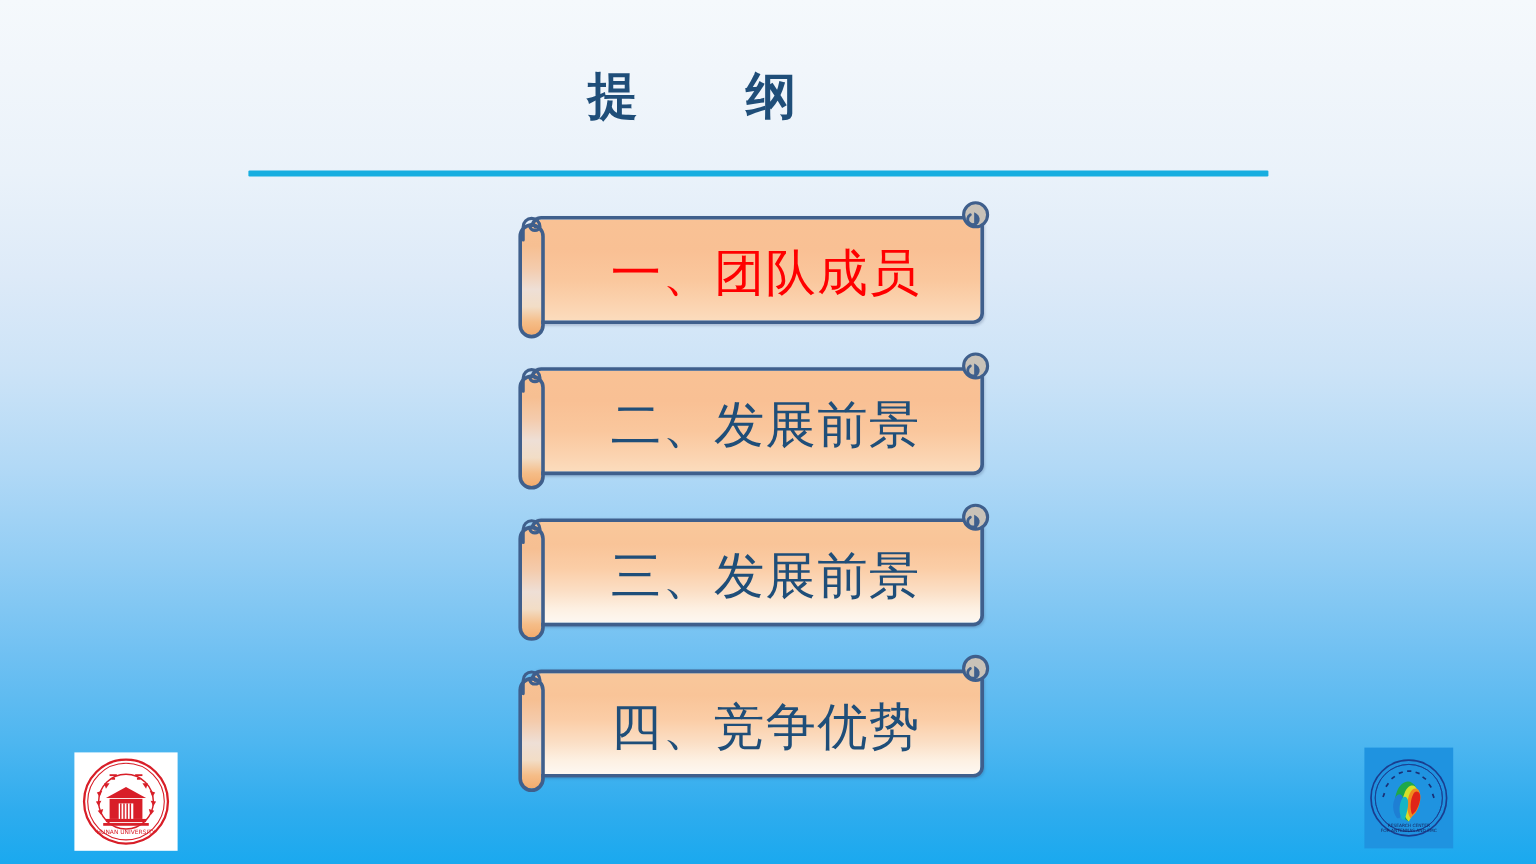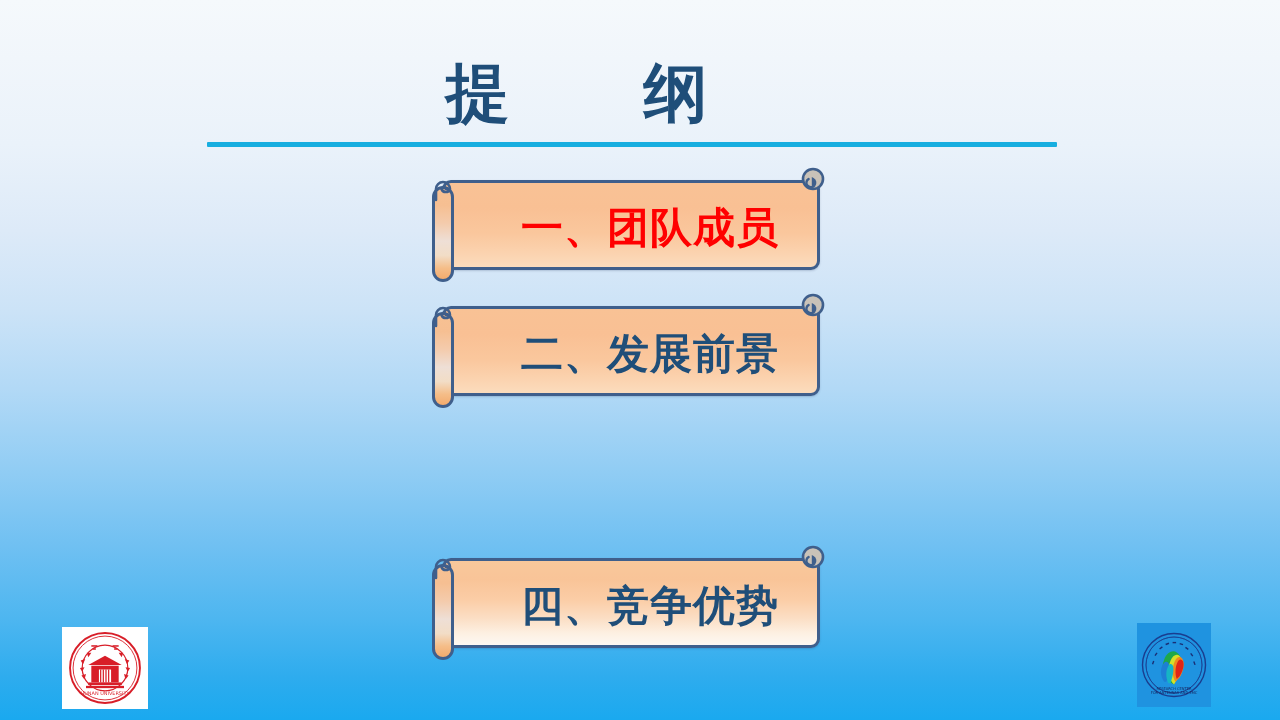--- a/index.html
+++ b/index.html
@@ -33,21 +33,21 @@
     overflow: hidden;
   }
 
   
   .title {
     position: absolute;
     left: 0;
     top: 56px;
     width: 1155px;
     text-align: center;
-    font-size: 64px;
+    font-size: 42px;
     font-weight: bold;
     color: #1f4e79;
     letter-spacing: 2px;
     line-height: 1.15;
     white-space: pre;
     font-family: "DejaVu Serif", "Liberation Serif", serif;
   }
 
   .title-rule {
     position: absolute;
@@ -106,29 +106,29 @@
     background: linear-gradient(to bottom,
         #f9c295 0%,
         #f9c094 30%,
         #fac79d 60%,
         #fbd2ae 82%,
         #fbdcbd 100%);
   }
 
   .paper-label {
     position: absolute;
-    left: 16px;
+    left: 4px;
     top: 0;
     width: 100%;
     height: 90px;
     display: flex;
     align-items: center;
     justify-content: center;
     font-size: 42px;
-    font-weight: bold;
+    font-weight: normal;
     letter-spacing: 1px;
     color: #1f4e79;
     white-space: pre;
     font-family: "DejaVu Sans", "Liberation Sans", sans-serif;
     padding-left: 6px;
     box-sizing: border-box;
   }
 
   .paper-label.red { color: #ff0000; }
 
@@ -230,20 +230,33 @@
       <div class="roll-left"></div>
       <svg class="curl-left" viewBox="0 0 28 28">
         <path d="M6 22 L6 11 A7 7 0 0 1 20 11 A4.5 4.5 0 0 1 11.5 11 A2.3 2.3 0 0 1 16 11" fill="none" stroke="#3f5f8c" stroke-width="2.6" stroke-linecap="round"></path>
       </svg>
       <svg class="curl-right" viewBox="0 0 26 26">
         <circle cx="13" cy="13" r="10" fill="#c9c2b8" stroke="#3f5f8c" stroke-width="2.6"></circle>
         <path d="M13 22 L13 13 A4.4 4.4 0 1 1 8.6 13" fill="none" stroke="#3f5f8c" stroke-width="2.4" stroke-linecap="round"></path>
       </svg>
     </div>
 
+    <div class="scroll-item i2">
+      <div class="paper">
+        <div class="paper-label">三、发展前景</div>
+      </div>
+      <div class="roll-left"></div>
+      <svg class="curl-left" viewBox="0 0 28 28">
+        <path d="M6 22 L6 11 A7 7 0 0 1 20 11 A4.5 4.5 0 0 1 11.5 11 A2.3 2.3 0 0 1 16 11" fill="none" stroke="#3f5f8c" stroke-width="2.6" stroke-linecap="round"></path>
+      </svg>
+      <svg class="curl-right" viewBox="0 0 26 26">
+        <circle cx="13" cy="13" r="10" fill="#c9c2b8" stroke="#3f5f8c" stroke-width="2.6"></circle>
+        <path d="M13 22 L13 13 A4.4 4.4 0 1 1 8.6 13" fill="none" stroke="#3f5f8c" stroke-width="2.4" stroke-linecap="round"></path>
+      </svg>
+    </div>
 
     <div class="scroll-item i3">
       <div class="paper">
         <div class="paper-label">四、竞争优势</div>
       </div>
       <div class="roll-left"></div>
       <svg class="curl-left" viewBox="0 0 28 28">
         <path d="M6 22 L6 11 A7 7 0 0 1 20 11 A4.5 4.5 0 0 1 11.5 11 A2.3 2.3 0 0 1 16 11" fill="none" stroke="#3f5f8c" stroke-width="2.6" stroke-linecap="round"></path>
       </svg>
       <svg class="curl-right" viewBox="0 0 26 26">

